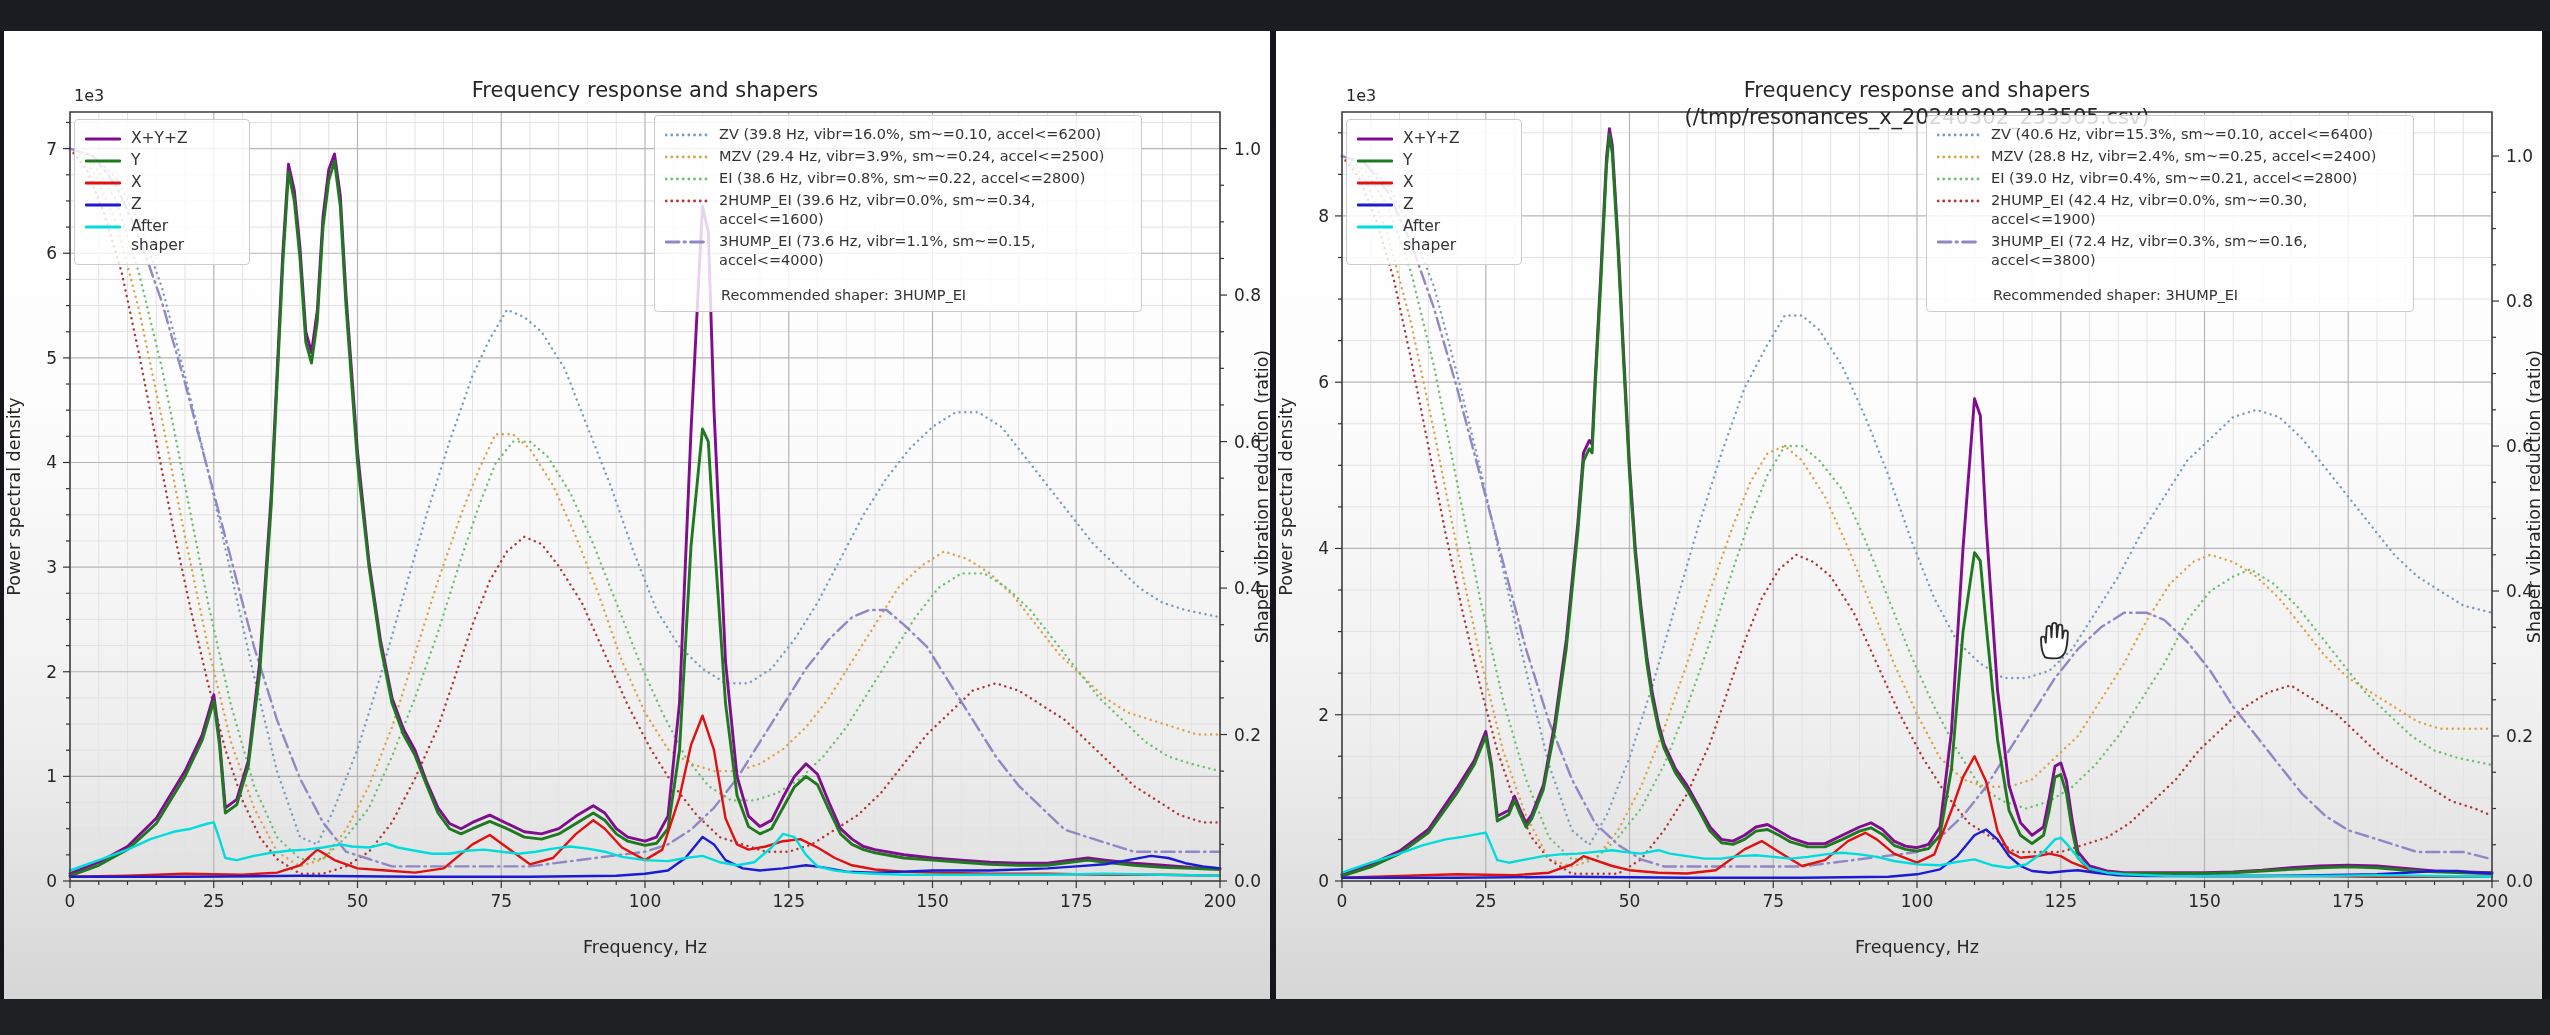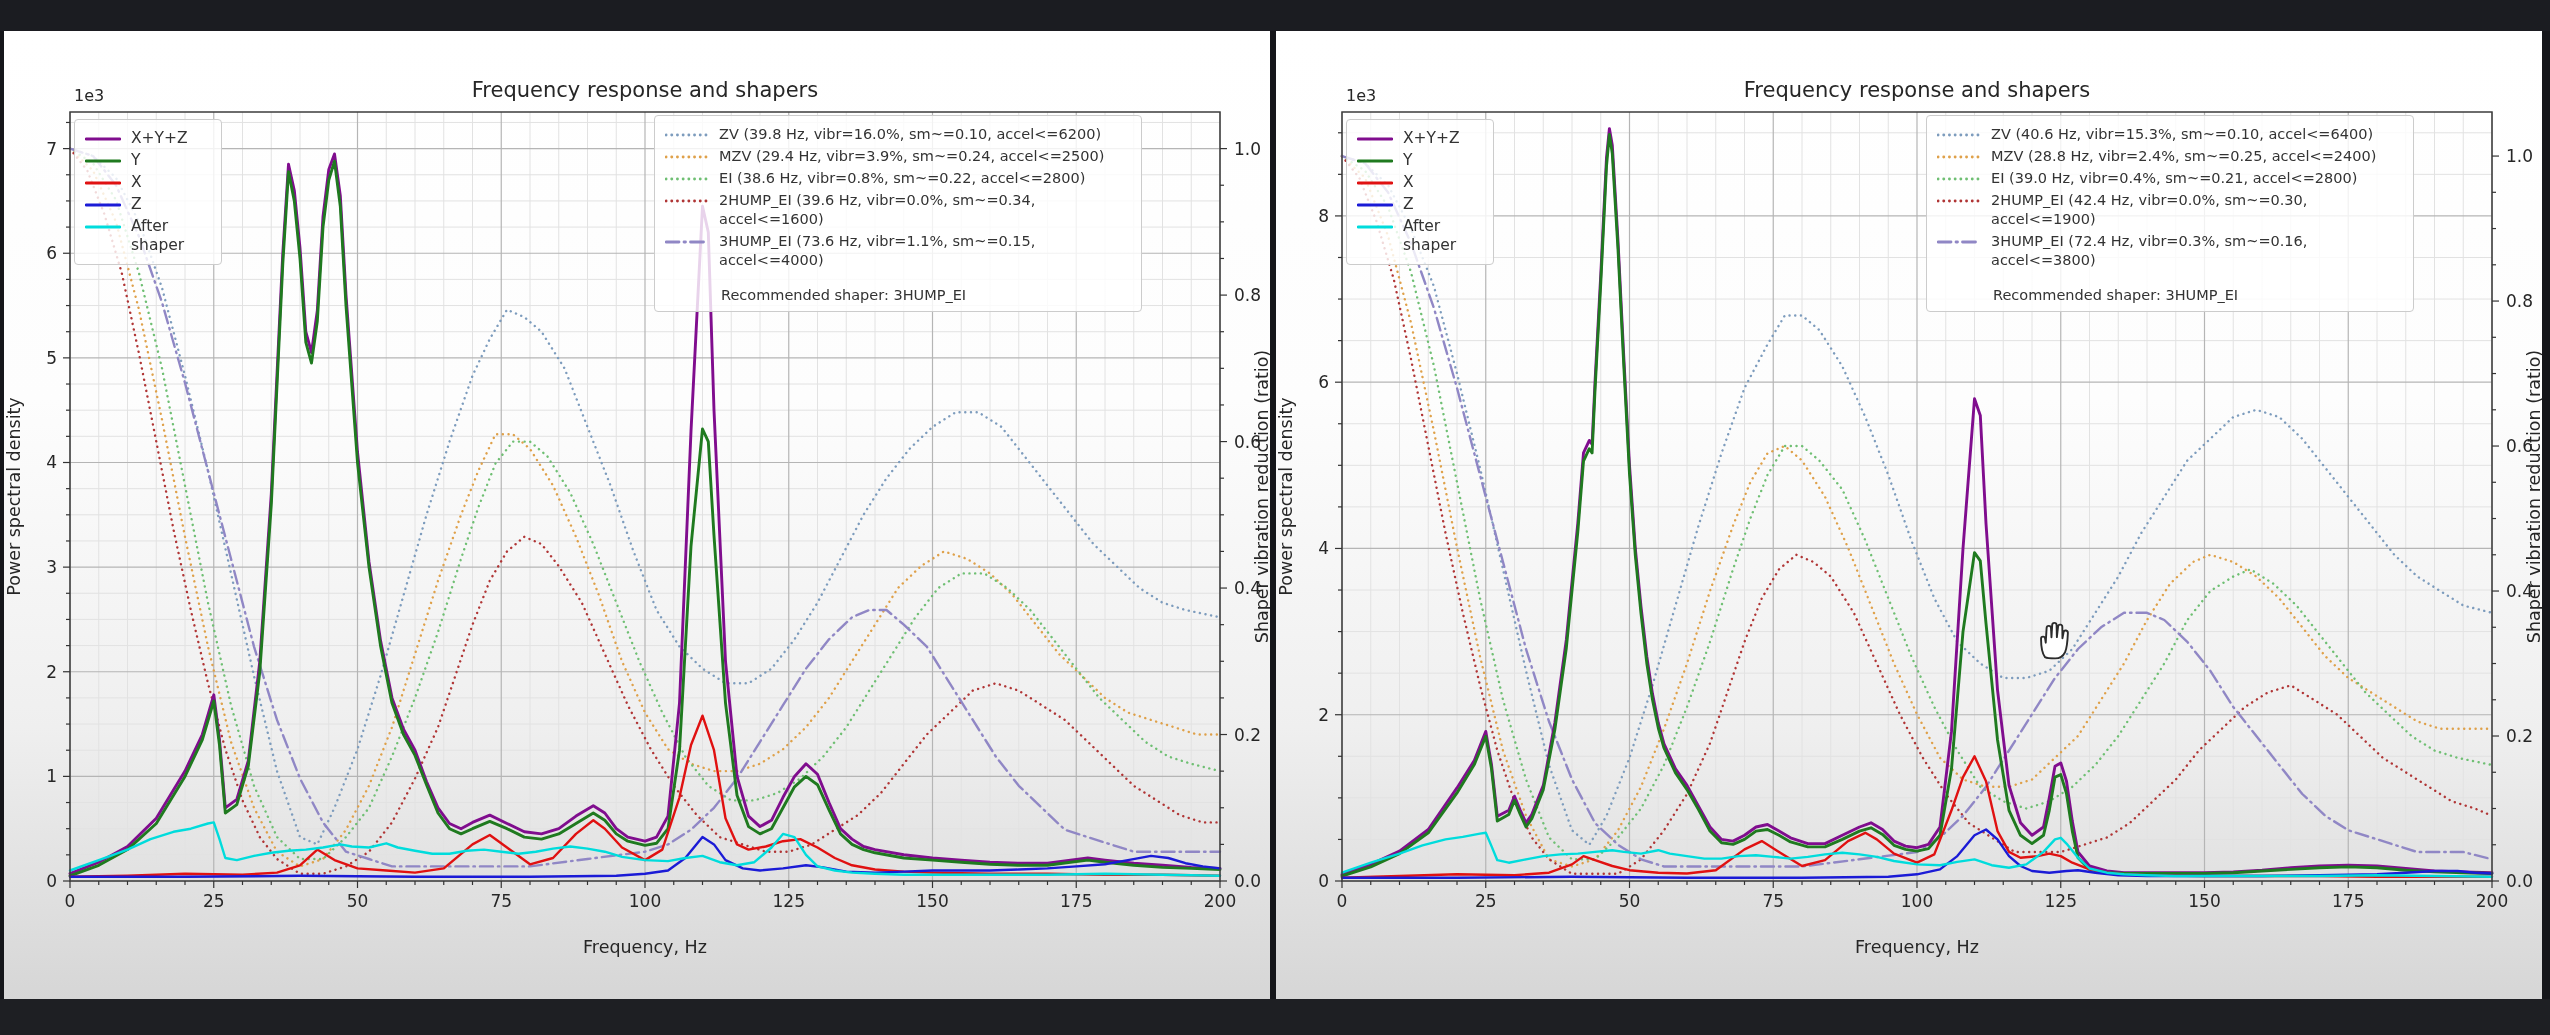--- a/index.html
+++ b/index.html
@@ -21,21 +21,21 @@
   .plot-svg{position:absolute;left:0;top:0;}
   .title{
     position:absolute;left:66px;top:30px;width:1150px;text-align:center;
     color:#262626;font-size:21px;line-height:27px;margin-top:16px;
   }
   .legend-box{
     position:absolute;background:rgba(255,255,255,0.82);
     border:1px solid #cccccc;border-radius:4px;
     padding:6px 10px;box-sizing:border-box;color:#333333;
   }
-  .legend-series{left:70px;top:88px;width:148px;font-size:15.5px;}
+  .legend-series{left:70px;top:88px;width:176px;font-size:15.5px;}
   .legend-shapers{left:650px;top:84px;width:488px;font-size:14.5px;}
   .legend-item{display:flex;align-items:flex-start;margin:3px 0;}
   .legend-item svg{flex:0 0 auto;margin-top:7px;}
   .legend-label{margin-left:10px;white-space:pre-line;line-height:19px;}
   .legend-note{margin-left:56px;line-height:19px;margin-top:16px;}
   #hand-cursor{position:absolute;left:2036px;top:616px;}
 </style>
 </head>
 <body>
 
@@ -515,20 +515,21 @@
         <text fill="#262626" x="1230" y="276.04929729729724" text-anchor="start">0.8</text>
         <text fill="#262626" x="1230" y="131.0616216216216" text-anchor="start">1.0</text>
         <text fill="#262626" x="70" y="70" font-size="16px">1e3</text>
         <text fill="#262626" x="641" y="922" text-anchor="middle" font-size="17.5px">Frequency, Hz</text>
         <text fill="#262626" x="16" y="465.5" text-anchor="middle" font-size="17.5px" transform="rotate(-90 16 465.5)">Power spectral density</text>
         <text fill="#262626" x="1264" y="465.5" text-anchor="middle" font-size="17.5px" transform="rotate(-90 1264 465.5)">Shaper vibration reduction (ratio)</text>
       </g>
     </svg>
   <div class="title">
     <div>Frequency response and shapers</div>
+    <div>(/tmp/resonances_x_20240302_233505.csv)</div>
   </div>
   <div class="legend-box legend-series" id="legend-series-1">
       <div class="legend-item">
         <svg width="36" height="6">
           <line x1="1" y1="3" x2="35" y2="3" stroke="#800d8e" stroke-width="2.8" stroke-linecap="round"></line>
         </svg>
         <span class="legend-label">X+Y+Z</span>
       </div>
       <div class="legend-item">
         <svg width="36" height="6">

